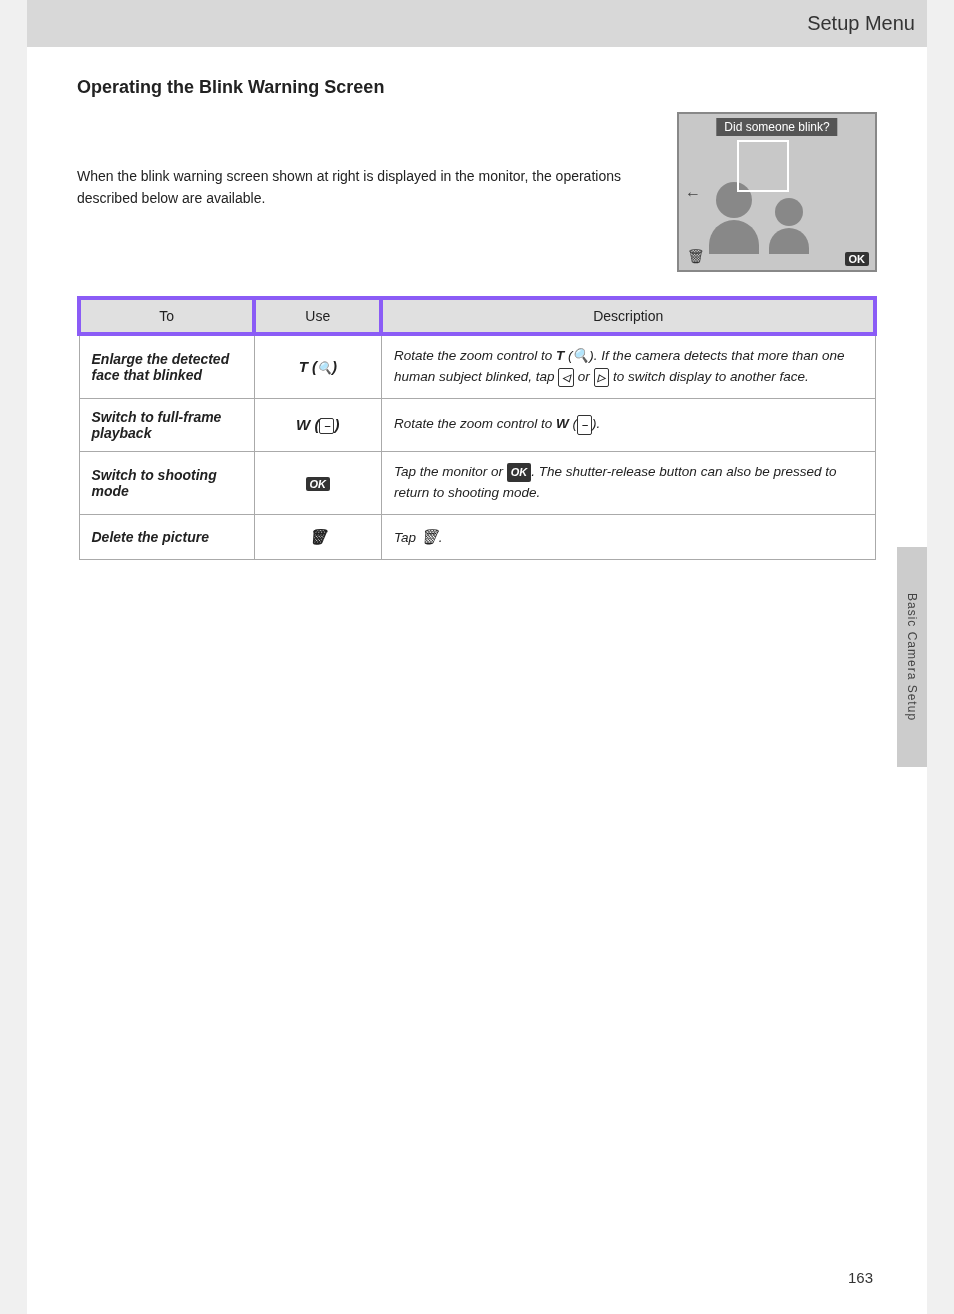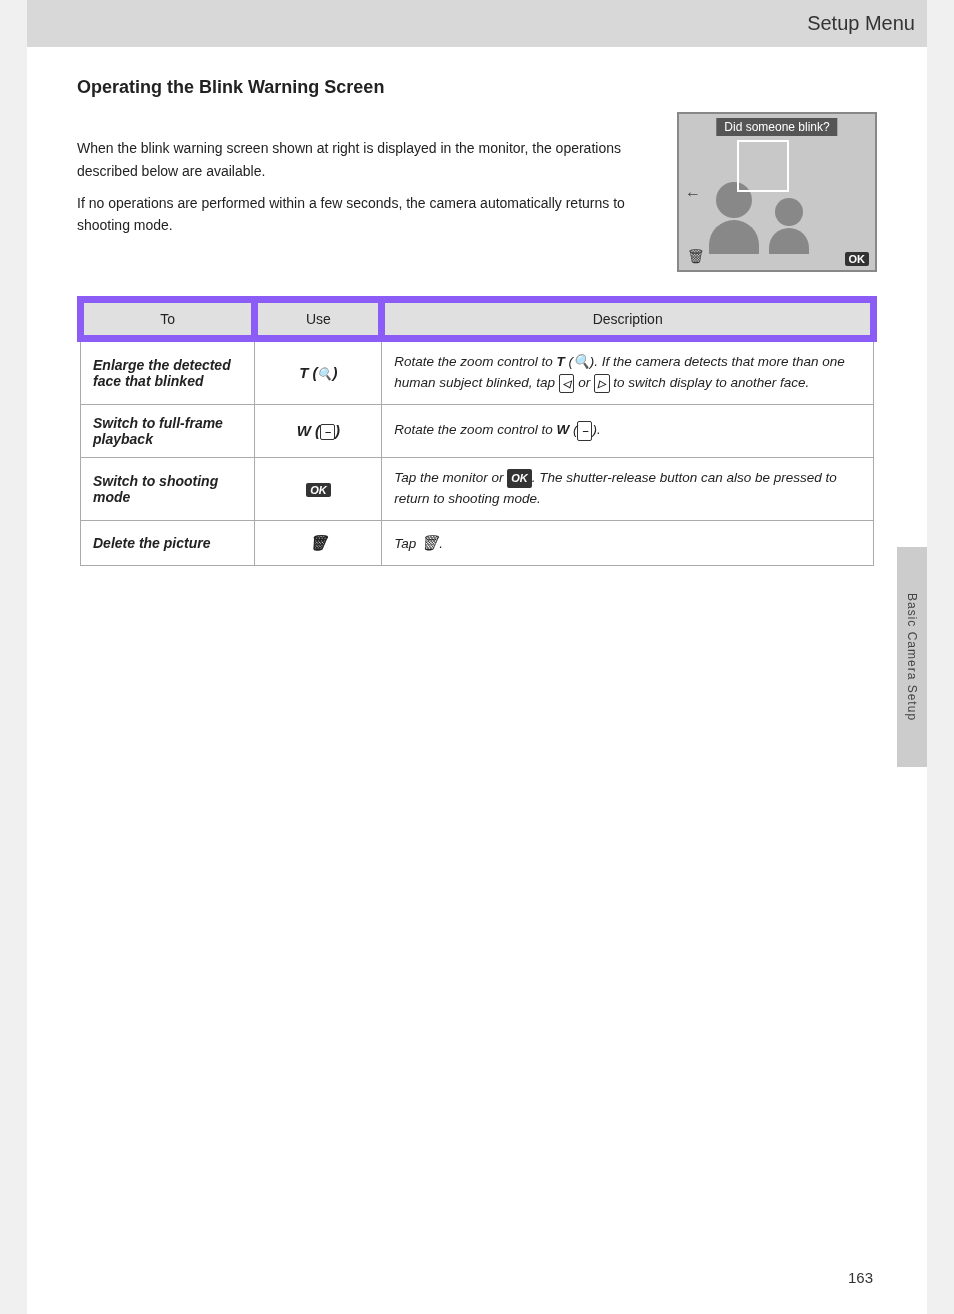--- a/index.html
+++ b/index.html
@@ -141,21 +141,21 @@
     table {
       width: 100%;
       border-collapse: collapse;
       margin-top: 10px;
       font-size: 14px;
     }
     thead tr {
       background: #e0e0e0;
     }
     thead th {
-      border: 7px solid #8b5cf6;
+      border: 4px solid #8b5cf6;
       padding: 8px 29px;
       font-weight: normal;
       text-align: center;
     }
     thead th:first-child { width: 22%; }
     thead th:nth-child(2) { width: 16%; }
     thead th:last-child { width: 62%; }
     tbody tr td {
       border: 1px solid #aaa;
       padding: 10px 12px;
@@ -247,21 +247,20 @@
     <span>Setup Menu</span>
   </div>
 
   <div class="content">
 
     <div class="section-title">Operating the Blink Warning Screen</div>
 
     <div class="intro-block">
       <div class="intro-text">
         <p>When the blink warning screen shown at right is displayed in the monitor, the operations described below are available.</p>
-        <p>If no operations are performed within a few seconds, the camera automatically returns to shooting mode.</p>
       </div>
 
       <div class="camera-screen">
         <div class="blink-label">Did someone blink?</div>
         <div class="arrow-left">←</div>
 
         <div class="person-left">
           <div class="person-head"></div>
           <div class="person-body"></div>
         </div>

